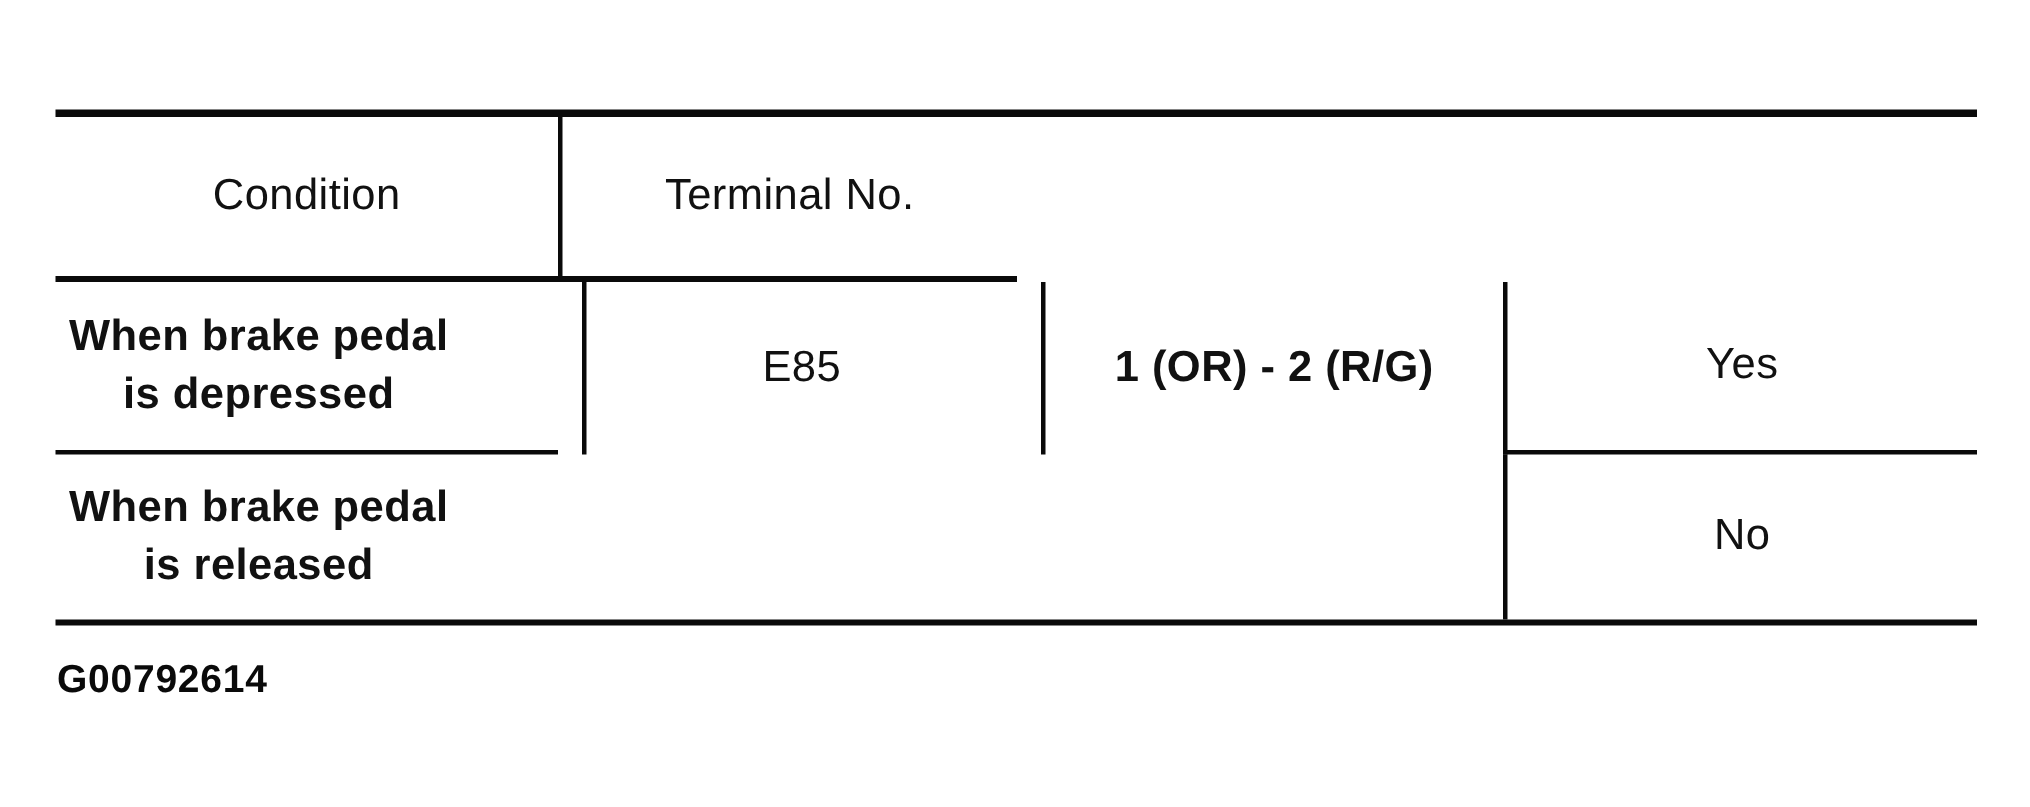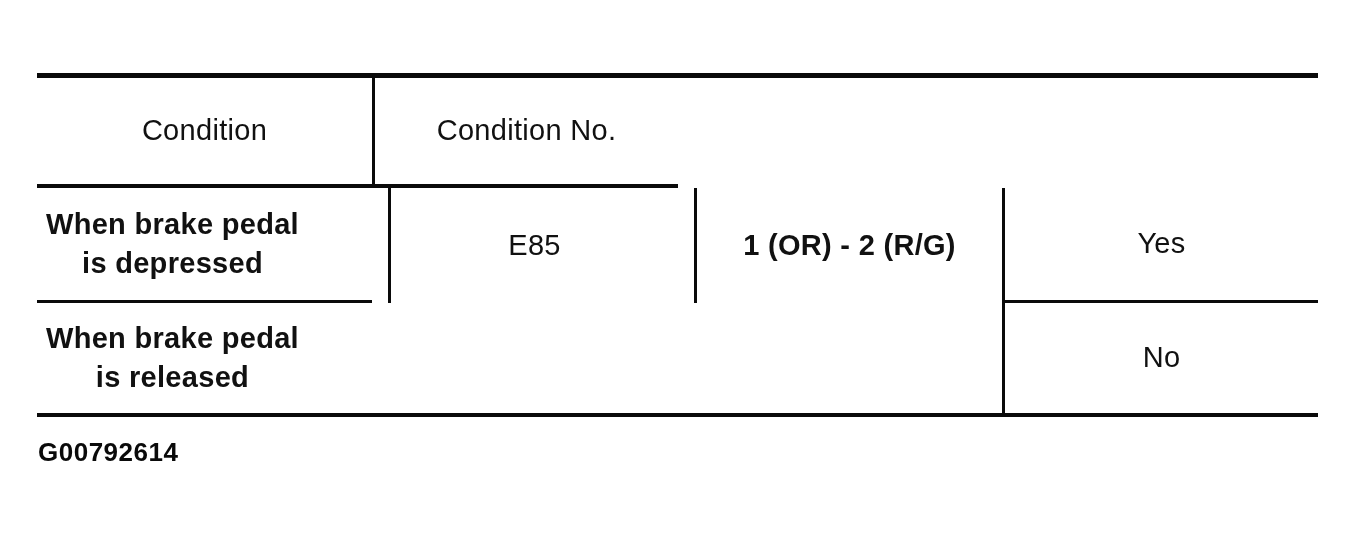--- a/index.html
+++ b/index.html
@@ -70,21 +70,21 @@
   }
 </style>
 </head>
 <body>
 
 <div class="page">
 
   <div class="cont-table">
 
     <div class="cell hdr cond-hdr">Condition</div>
-    <div class="cell hdr vline">Condition No.</div>
+    <div class="cell hdr vline">Terminal No.</div>
 
     <div class="cell cond midline" style="grid-column: 1; grid-row: 2;">When brake pedal
 is depressed</div>
     <div class="cell vline span2" style="grid-column: 2; grid-row: 2;">E85</div>
     <div class="cell vline span2" style="grid-column: 3; grid-row: 2; font-weight: bold;">1 (OR) - 2 (R/G)</div>
     <div class="cell vline midline" style="grid-column: 4; grid-row: 2; text-align: center;">Yes</div>
 
     <div class="cell cond" style="grid-column: 1; grid-row: 3;">When brake pedal
 is released</div>
     <div class="cell vline" style="grid-column: 4; grid-row: 3;">No</div>

